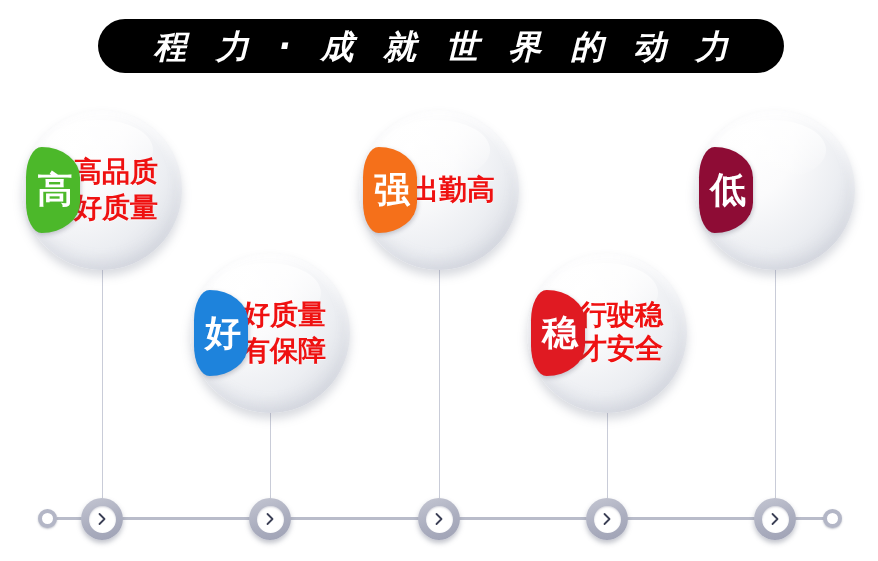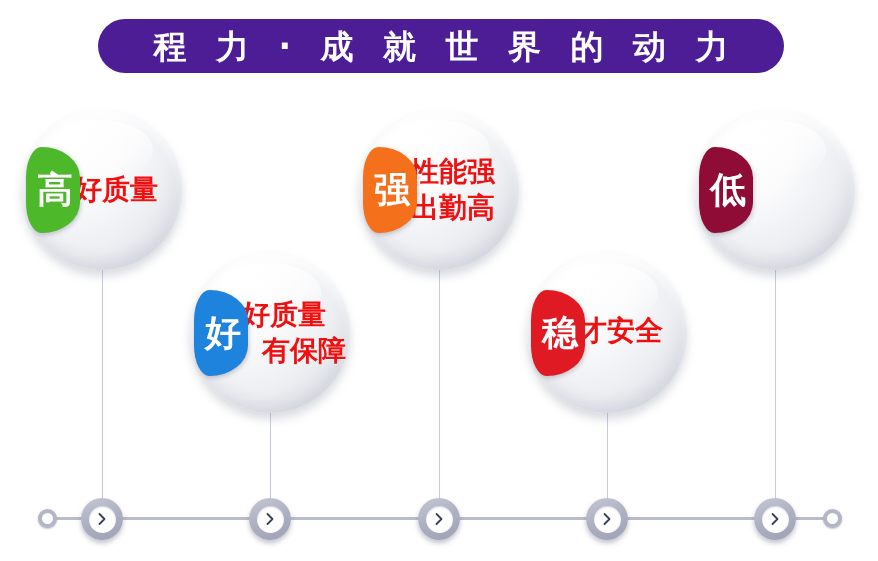--- a/index.html
+++ b/index.html
@@ -177,64 +177,65 @@
   }
   .chev {
     display: block;
   }
 </style>
 </head>
 <body>
 
 <div class="stage">
 
-  <div class="banner" style="background: #4c1d95;">
+  <div class="banner" style="background: #000000; font-style: italic;">
     <div class="banner-text" style="color: rgb(255, 255, 255);">程 力 · 成 就 世 界 的 动 力</div>
   </div>
 
   <div id="stems">
       <div class="stem" style="left: 102px; top: 270px; height: 228px;"></div>
       <div class="stem" style="left: 270px; top: 413px; height: 85px;"></div>
       <div class="stem" style="left: 439px; top: 270px; height: 228px;"></div>
       <div class="stem" style="left: 607px; top: 413px; height: 85px;"></div>
       <div class="stem" style="left: 775px; top: 270px; height: 228px;"></div>
     </div>
 
   <div id="bubbles">
       <div class="bubble" style="left: 22px; top: 110px;">
         <div class="badge" style="background: rgb(76, 184, 42);">
           <span class="badge-char">高</span>
         </div>
         <div class="bubble-lines">
+          <div class="bubble-line" style="color: rgb(239, 17, 17);">高品质</div>
           <div class="bubble-line" style="color: rgb(239, 17, 17);">好质量</div>
         </div>
       </div>
       <div class="bubble" style="left: 190px; top: 253px;">
         <div class="badge" style="background: rgb(30, 131, 220);">
           <span class="badge-char">好</span>
         </div>
         <div class="bubble-lines">
           <div class="bubble-line" style="color: rgb(239, 17, 17);">好质量</div>
-          <div class="bubble-line" style="color: rgb(239, 17, 17); text-align: right;">有保障</div>
+          <div class="bubble-line" style="color: rgb(239, 17, 17);">有保障</div>
         </div>
       </div>
       <div class="bubble" style="left: 359px; top: 110px;">
         <div class="badge" style="background: rgb(245, 112, 26);">
           <span class="badge-char">强</span>
         </div>
         <div class="bubble-lines">
-          <div class="bubble-line" style="color: rgb(239, 17, 17);">性能强</div>
           <div class="bubble-line" style="color: rgb(239, 17, 17);">出勤高</div>
         </div>
       </div>
       <div class="bubble" style="left: 527px; top: 253px;">
         <div class="badge" style="background: rgb(224, 26, 34);">
           <span class="badge-char">稳</span>
         </div>
         <div class="bubble-lines">
+          <div class="bubble-line" style="color: rgb(239, 17, 17);">行驶稳</div>
           <div class="bubble-line" style="color: rgb(239, 17, 17); font-family: Liberation Mono, monospace;">才安全</div>
         </div>
       </div>
       <div class="bubble" style="left: 695px; top: 110px;">
         <div class="badge" style="background: rgb(142, 12, 53);">
           <span class="badge-char">低</span>
         </div>
       </div>
     </div>
 

